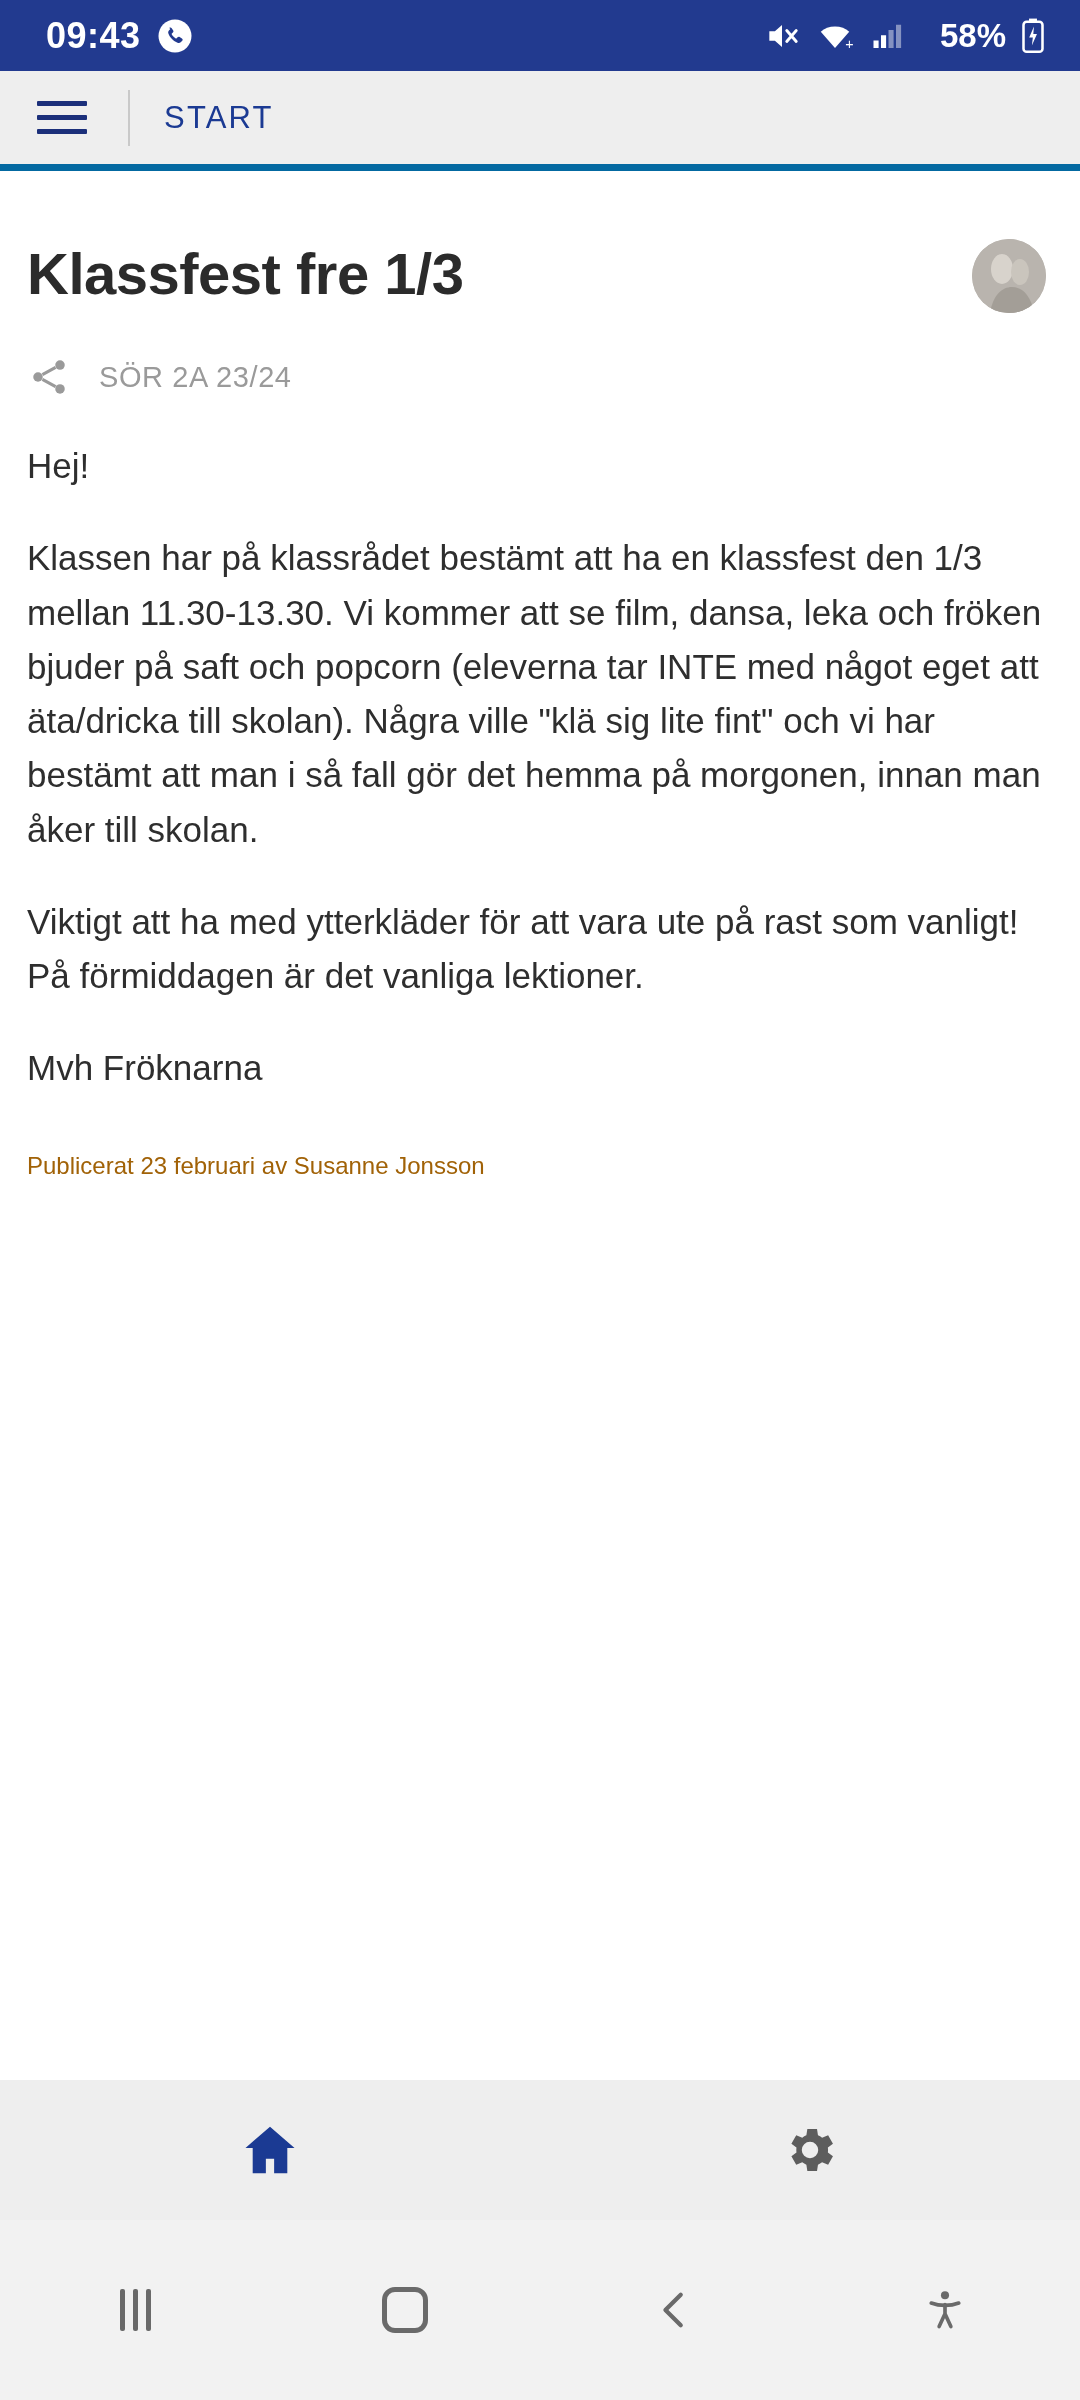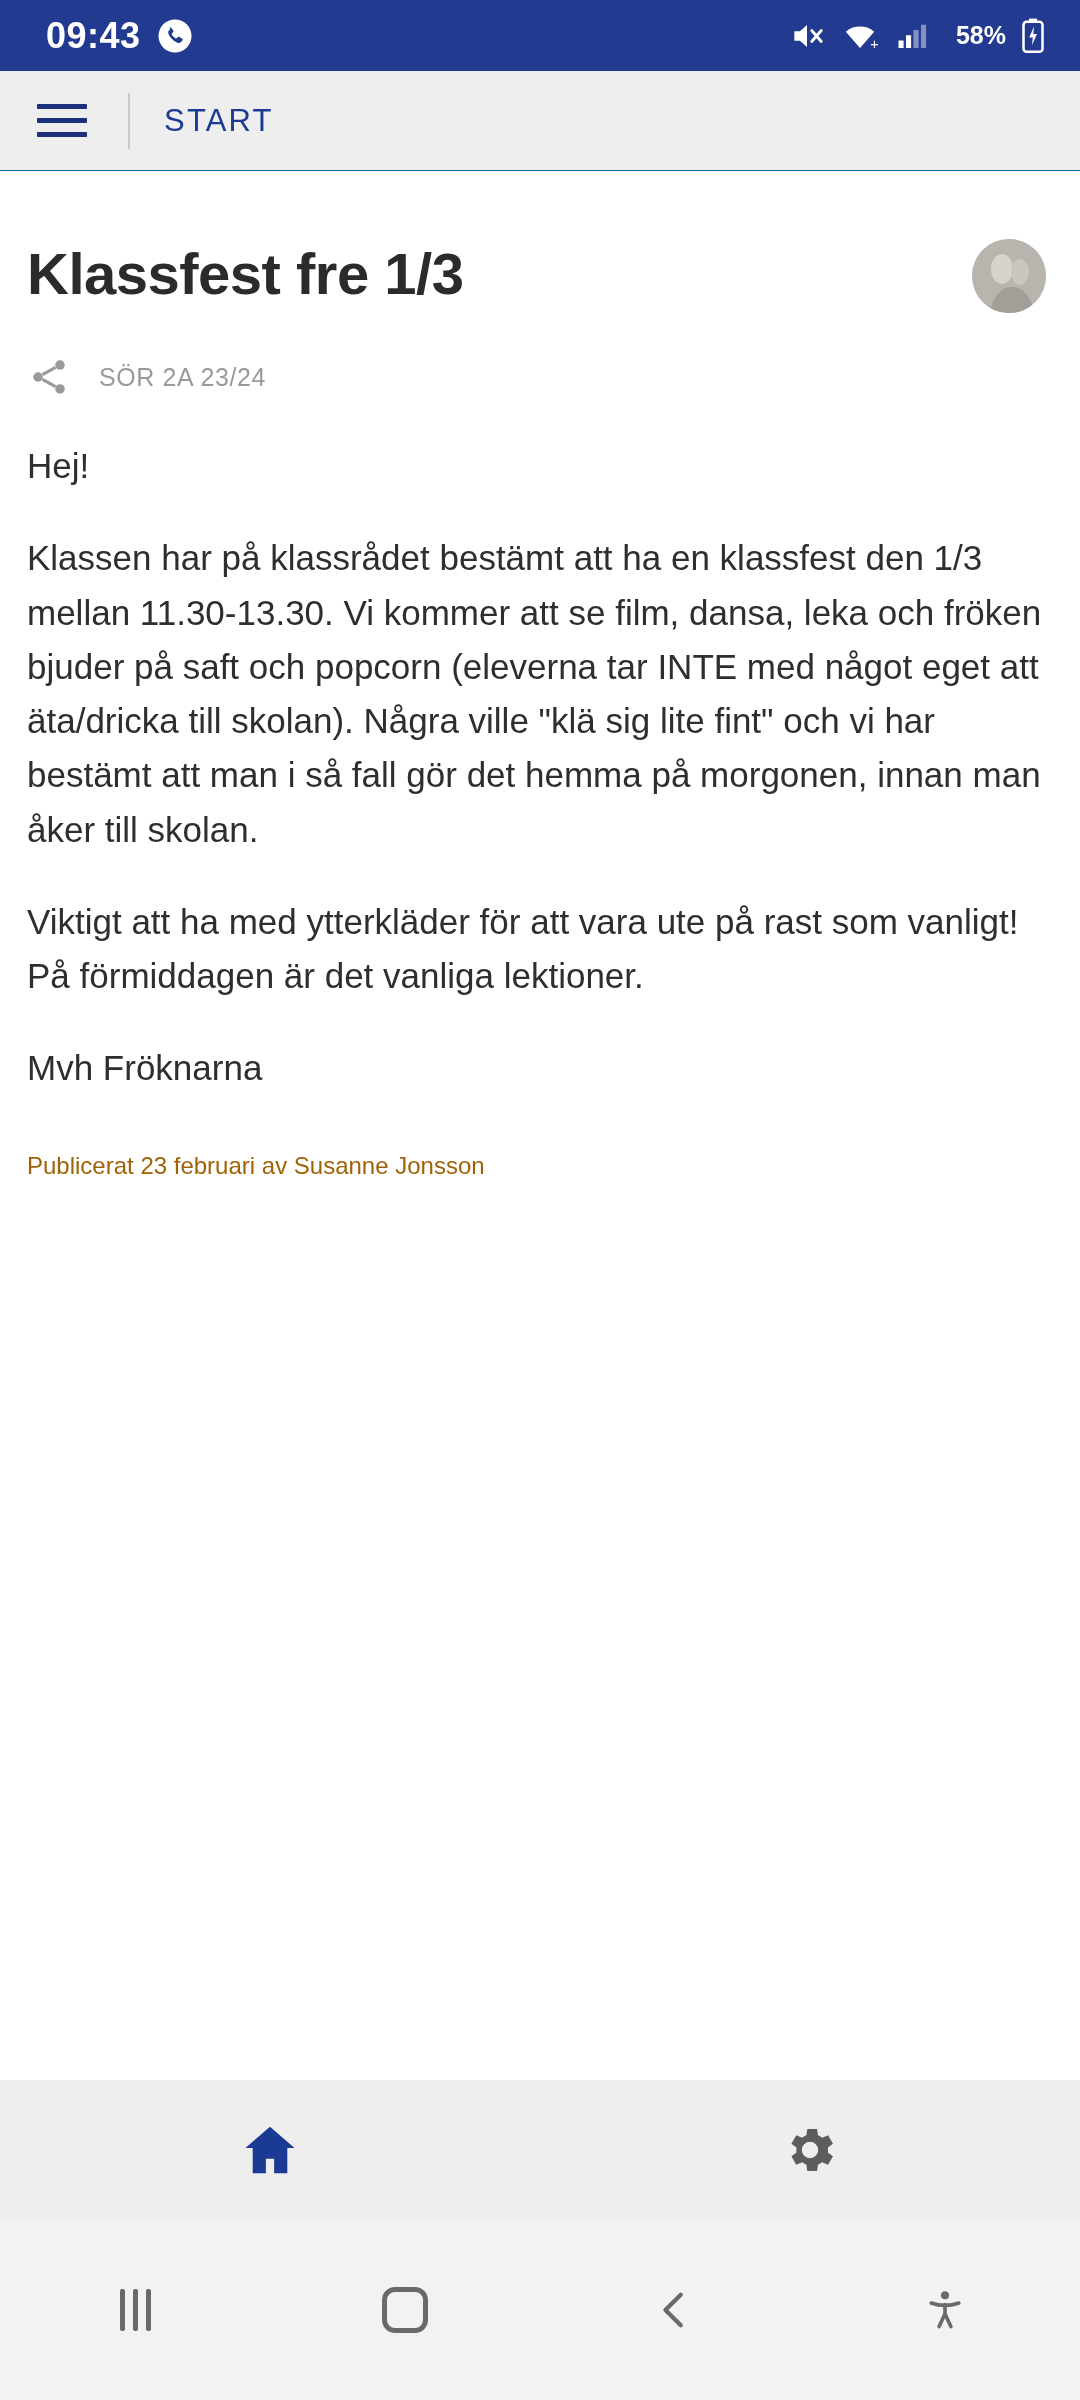--- a/index.html
+++ b/index.html
@@ -30,34 +30,34 @@
     font-size: 36px;
     font-weight: bold;
     letter-spacing: 0.5px;
   }
   .status-right {
     display: flex;
     align-items: center;
     gap: 14px;
   }
   .battery-text {
-    font-size: 25px;
+    font-size: 33px;
     font-weight: bold;
-    margin-left: 12px;
+    margin-left: 21px;
   }
   .icon-svg { display: block; }
 
   
   .app-bar {
     height: 100px;
     background: #eeeeee;
     display: flex;
     align-items: center;
     padding-left: 34px;
-    border-bottom: 1px solid #0369a1;
+    border-bottom: 7px solid #0369a1;
   }
   .hamburger {
     width: 56px;
     height: 56px;
     display: flex;
     flex-direction: column;
     justify-content: center;
     gap: 9px;
     padding: 0 3px;
     cursor: pointer;
@@ -114,21 +114,21 @@
   .avatar svg { display: block; }
 
   .meta-row {
     display: flex;
     align-items: center;
     gap: 28px;
     margin-top: 42px;
   }
   .meta-label {
     color: #9a9a9a;
-    font-size: 25px;
+    font-size: 29px;
     letter-spacing: 0.6px;
   }
 
   .body-text {
     margin-top: 40px;
     font-size: 35px;
     line-height: 1.55;
     color: #2e2e2e;
   }
   .body-text p { margin-bottom: 38px; }

